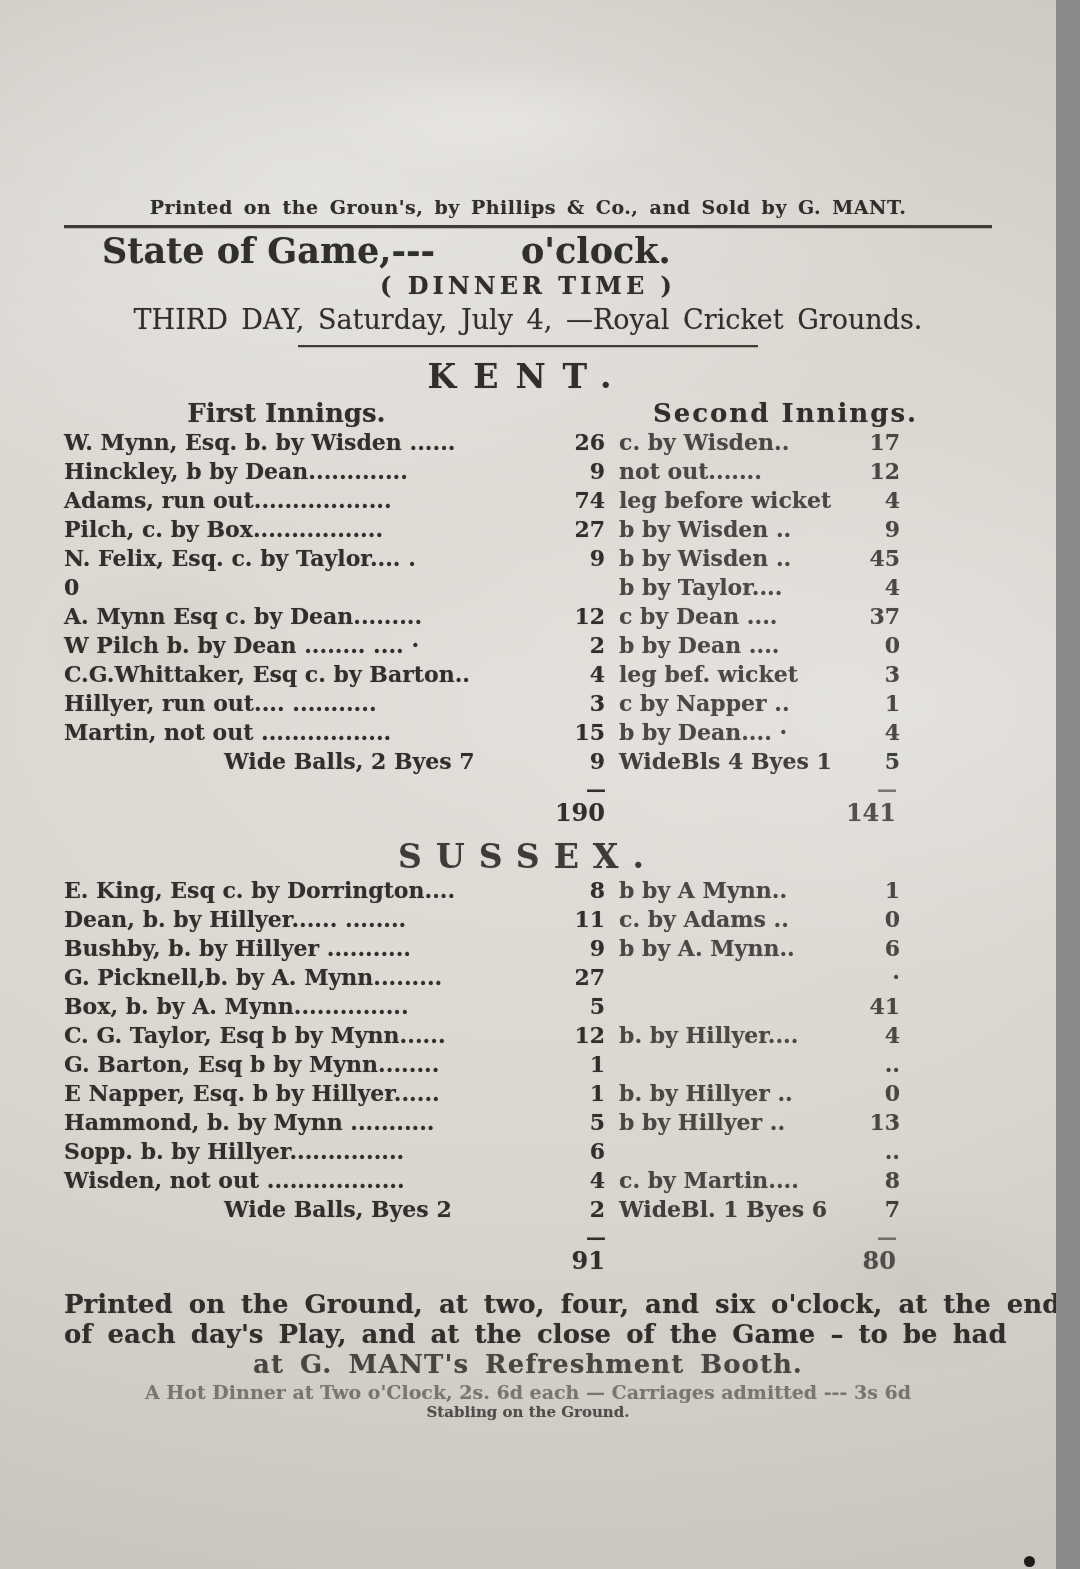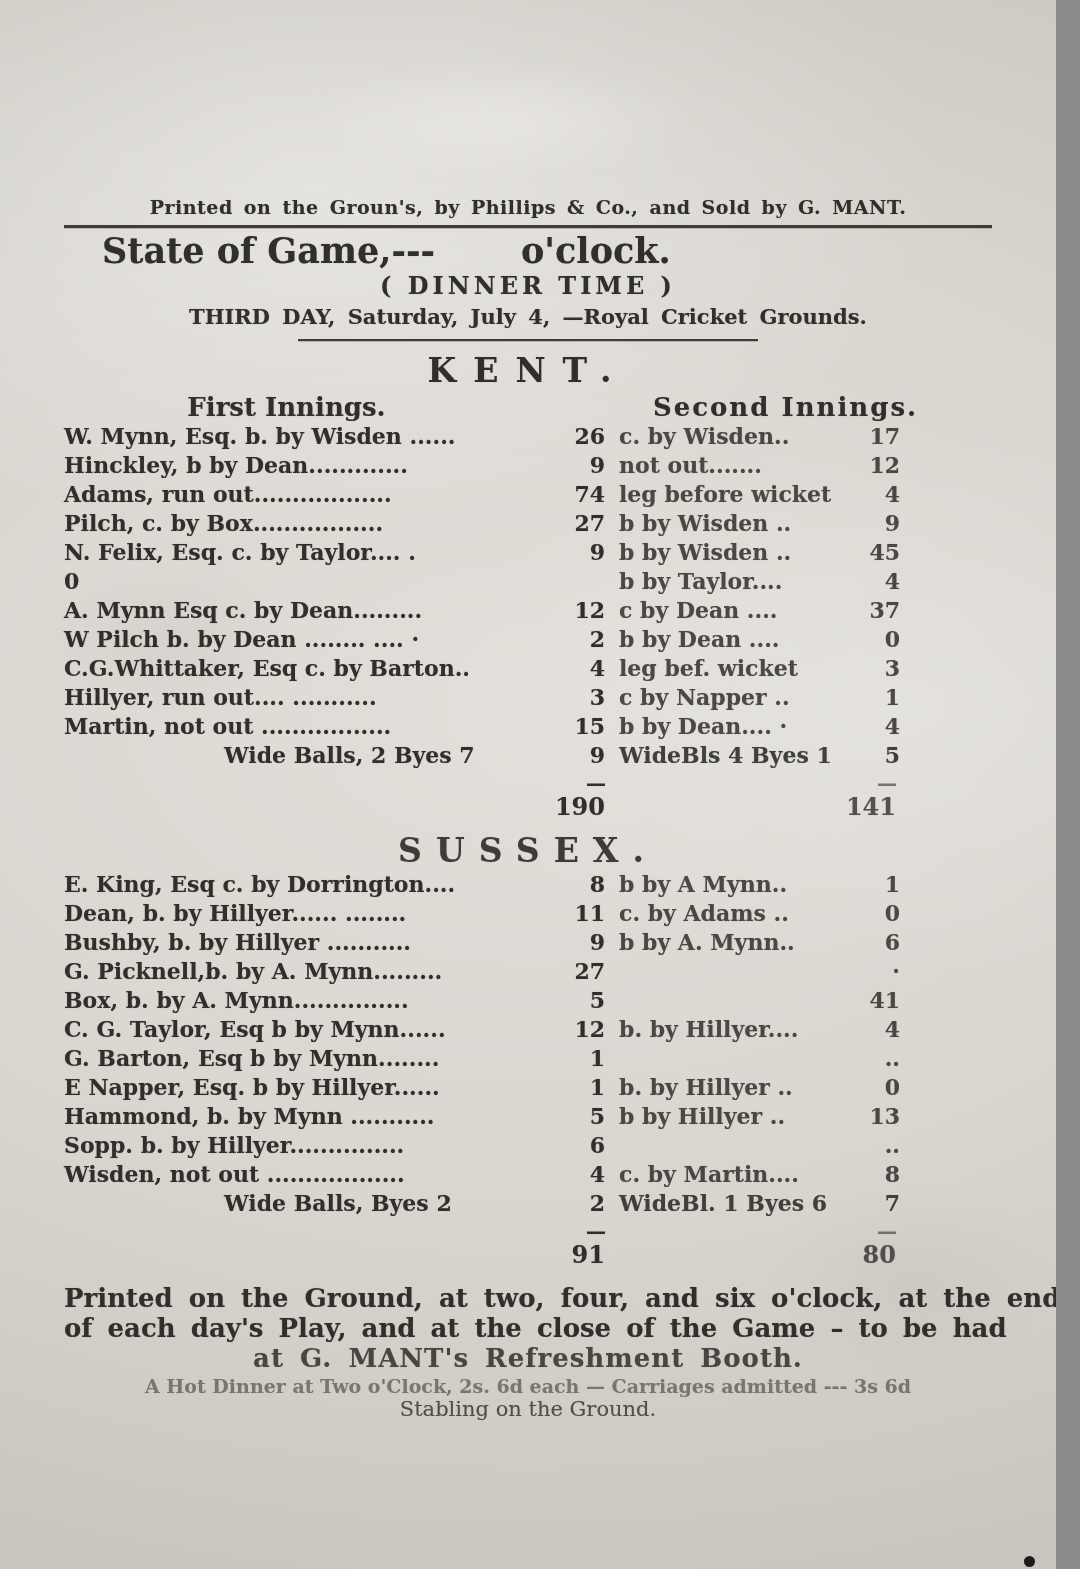--- a/index.html
+++ b/index.html
@@ -26,21 +26,21 @@
   .ink{color:#312f2b;text-shadow:0 0 1px rgba(49,47,43,.35);}
 
   .printer-line{font-size:19px;font-weight:700;text-align:center;letter-spacing:.5px;word-spacing:4px;}
   .rule{border:0;border-top:3px solid #403d38;margin:7px 0 2px 0;box-shadow:0 1px 0 rgba(64,61,56,.25);}
   .rule.short{width:460px;margin:10px auto 0 auto;border-top-width:2px;}
 
   .cricket{margin:8px 0 0 0;font-size:40px;font-weight:700;text-align:center;letter-spacing:13px;}
   .state-line{margin-top:2px;padding-left:38px;font-size:35px;font-weight:700;white-space:nowrap;}
   .state-line .oclock{margin-left:86px;}
   .dinner{margin-top:0px;font-size:24px;font-weight:700;text-align:center;letter-spacing:4px;}
-  .dateline{margin-top:4px;font-size:21px;font-weight:700;text-align:center;word-spacing:5px;}
+  .dateline{margin-top:4px;font-size:27px;font-weight:400;text-align:center;word-spacing:5px;}
 
   .team{margin:10px 0 0 0;font-size:33px;font-weight:700;text-align:center;letter-spacing:17px;}
   .team.sussex{letter-spacing:14px;opacity:.92;}
   .inn-headers{display:flex;font-size:26px;font-weight:700;margin-top:2px;}
   .inn-headers .h-fi{width:555px;text-align:center;padding-right:110px;box-sizing:border-box;}
   .inn-headers .h-si{flex:1;text-align:center;padding-right:40px;letter-spacing:2px;}
 
   .score-row{display:flex;font-size:22px;font-weight:700;line-height:29px;white-space:nowrap;}
   .score-row .fi{width:555px;display:flex;justify-content:space-between;padding-right:14px;box-sizing:border-box;}
   .score-row .si{flex:1;display:flex;justify-content:space-between;padding-right:92px;opacity:.85;}
@@ -55,21 +55,21 @@
   .totals-row .dash{font-size:20px;line-height:18px;letter-spacing:-1px;}
   .totals-row .t-si .dash{opacity:.6;}
   .totals-row .t-si .tot{opacity:.8;}
 
   .footer{margin-top:14px;}
   .f1,.f2{font-size:26px;font-weight:700;text-align:center;white-space:nowrap;}
   .f1{word-spacing:7px;}
   .f2{word-spacing:6px;}
   .f3{font-size:26px;font-weight:700;text-align:center;word-spacing:6px;letter-spacing:1px;opacity:.85;}
   .f4{font-size:19px;font-weight:700;text-align:center;opacity:.55;margin-top:2px;}
-  .f5{font-size:21px;font-weight:400;text-align:center;opacity:.8;}
+  .f5{font-size:15px;font-weight:700;text-align:center;opacity:.8;}
 </style>
 </head>
 <body>
 
 <div class="paper">
   <div class="stain s1"></div>
   <div class="stain s2"></div>
   <div class="stain s3"></div>
 
   <div class="content ink">

